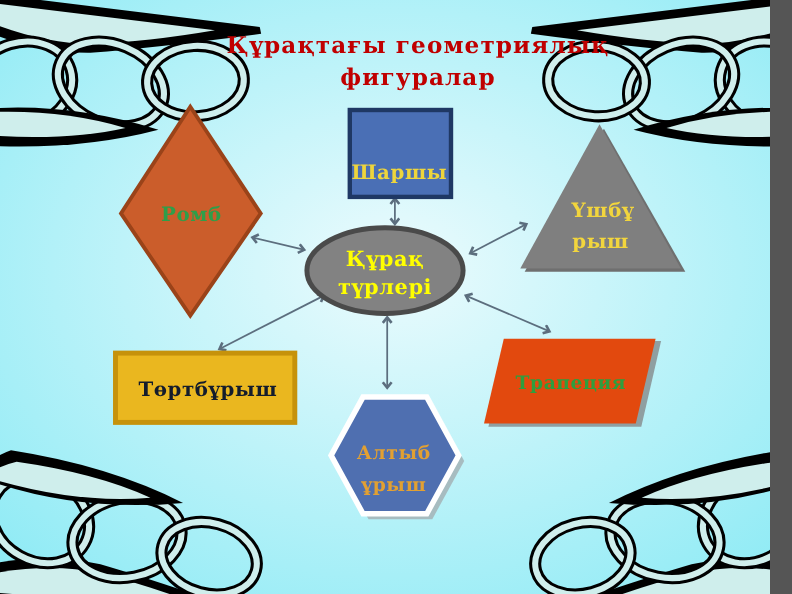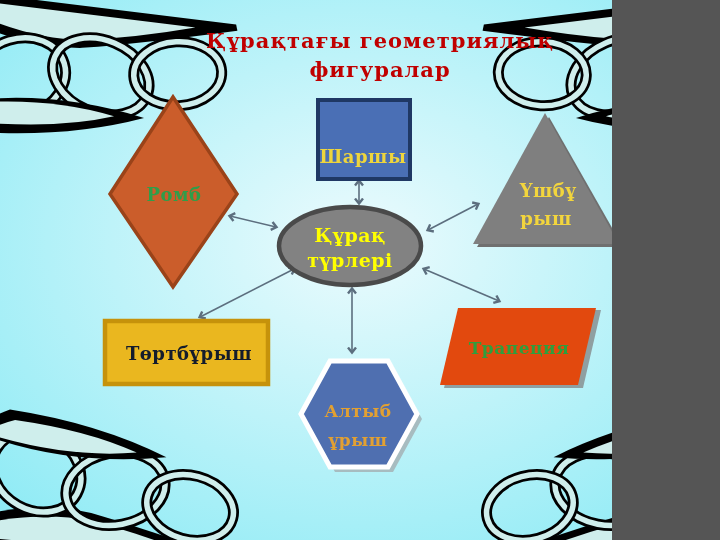--- a/index.html
+++ b/index.html
@@ -1,16 +1,16 @@
 <!DOCTYPE html>
 <html><head>
 <meta charset="utf-8">
 <style>
   html,body{margin:0;padding:0;background:#555;}
-  .slide{position:relative;width:612px;height:540px;overflow:hidden;text-align:center;}
+  .slide{position:relative;width:700px;height:540px;overflow:hidden;text-align:center;}
   svg{display:block;}
   .t{font-family:"DejaVu Serif","Liberation Serif",serif;font-weight:bold;text-anchor:middle;}
   .title-line{font-size:21px;letter-spacing:1px;}
   .lbl17{font-size:17px;letter-spacing:0.5px;}
   .lbl18{font-size:18px;letter-spacing:0.5px;}
   .lbl19{font-size:19px;letter-spacing:0.5px;}
   .ring-ink{fill:none;stroke:#000000;stroke-width:11;}
   .ring-band{fill:none;stroke:#cfeeec;stroke-width:5.5;}
   .shaft{stroke-width:1.6;fill:none;}
 </style>

